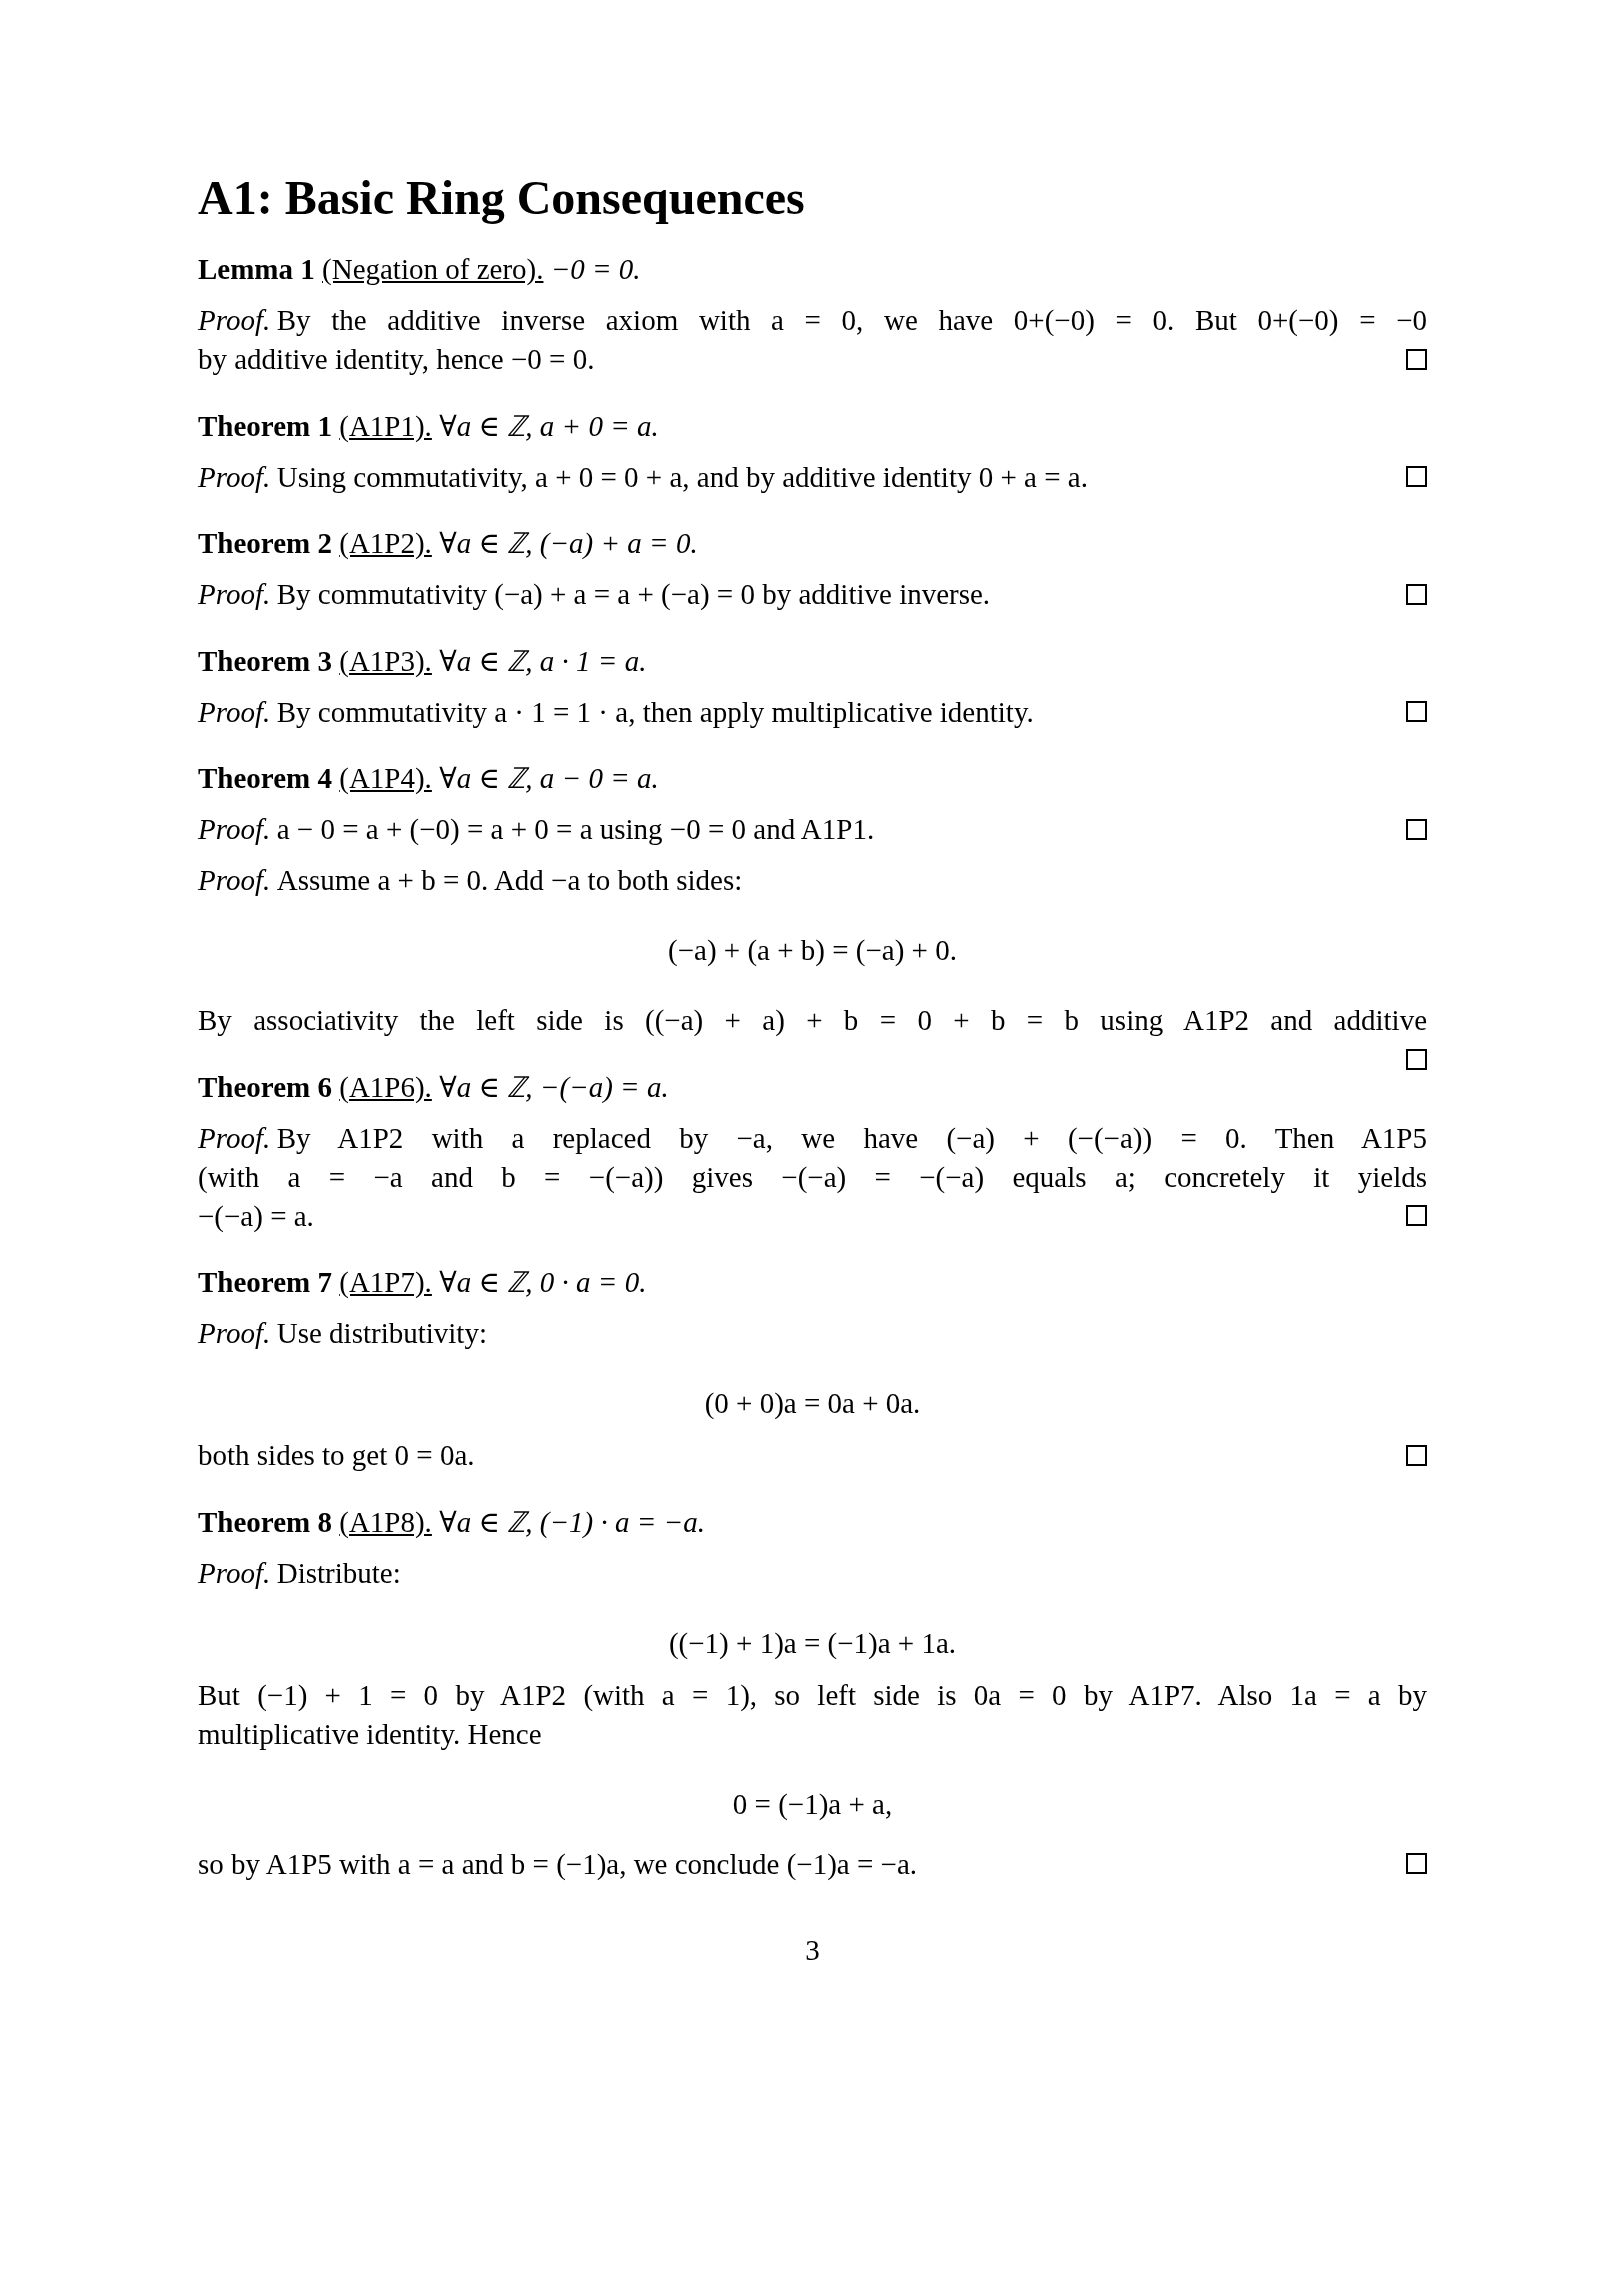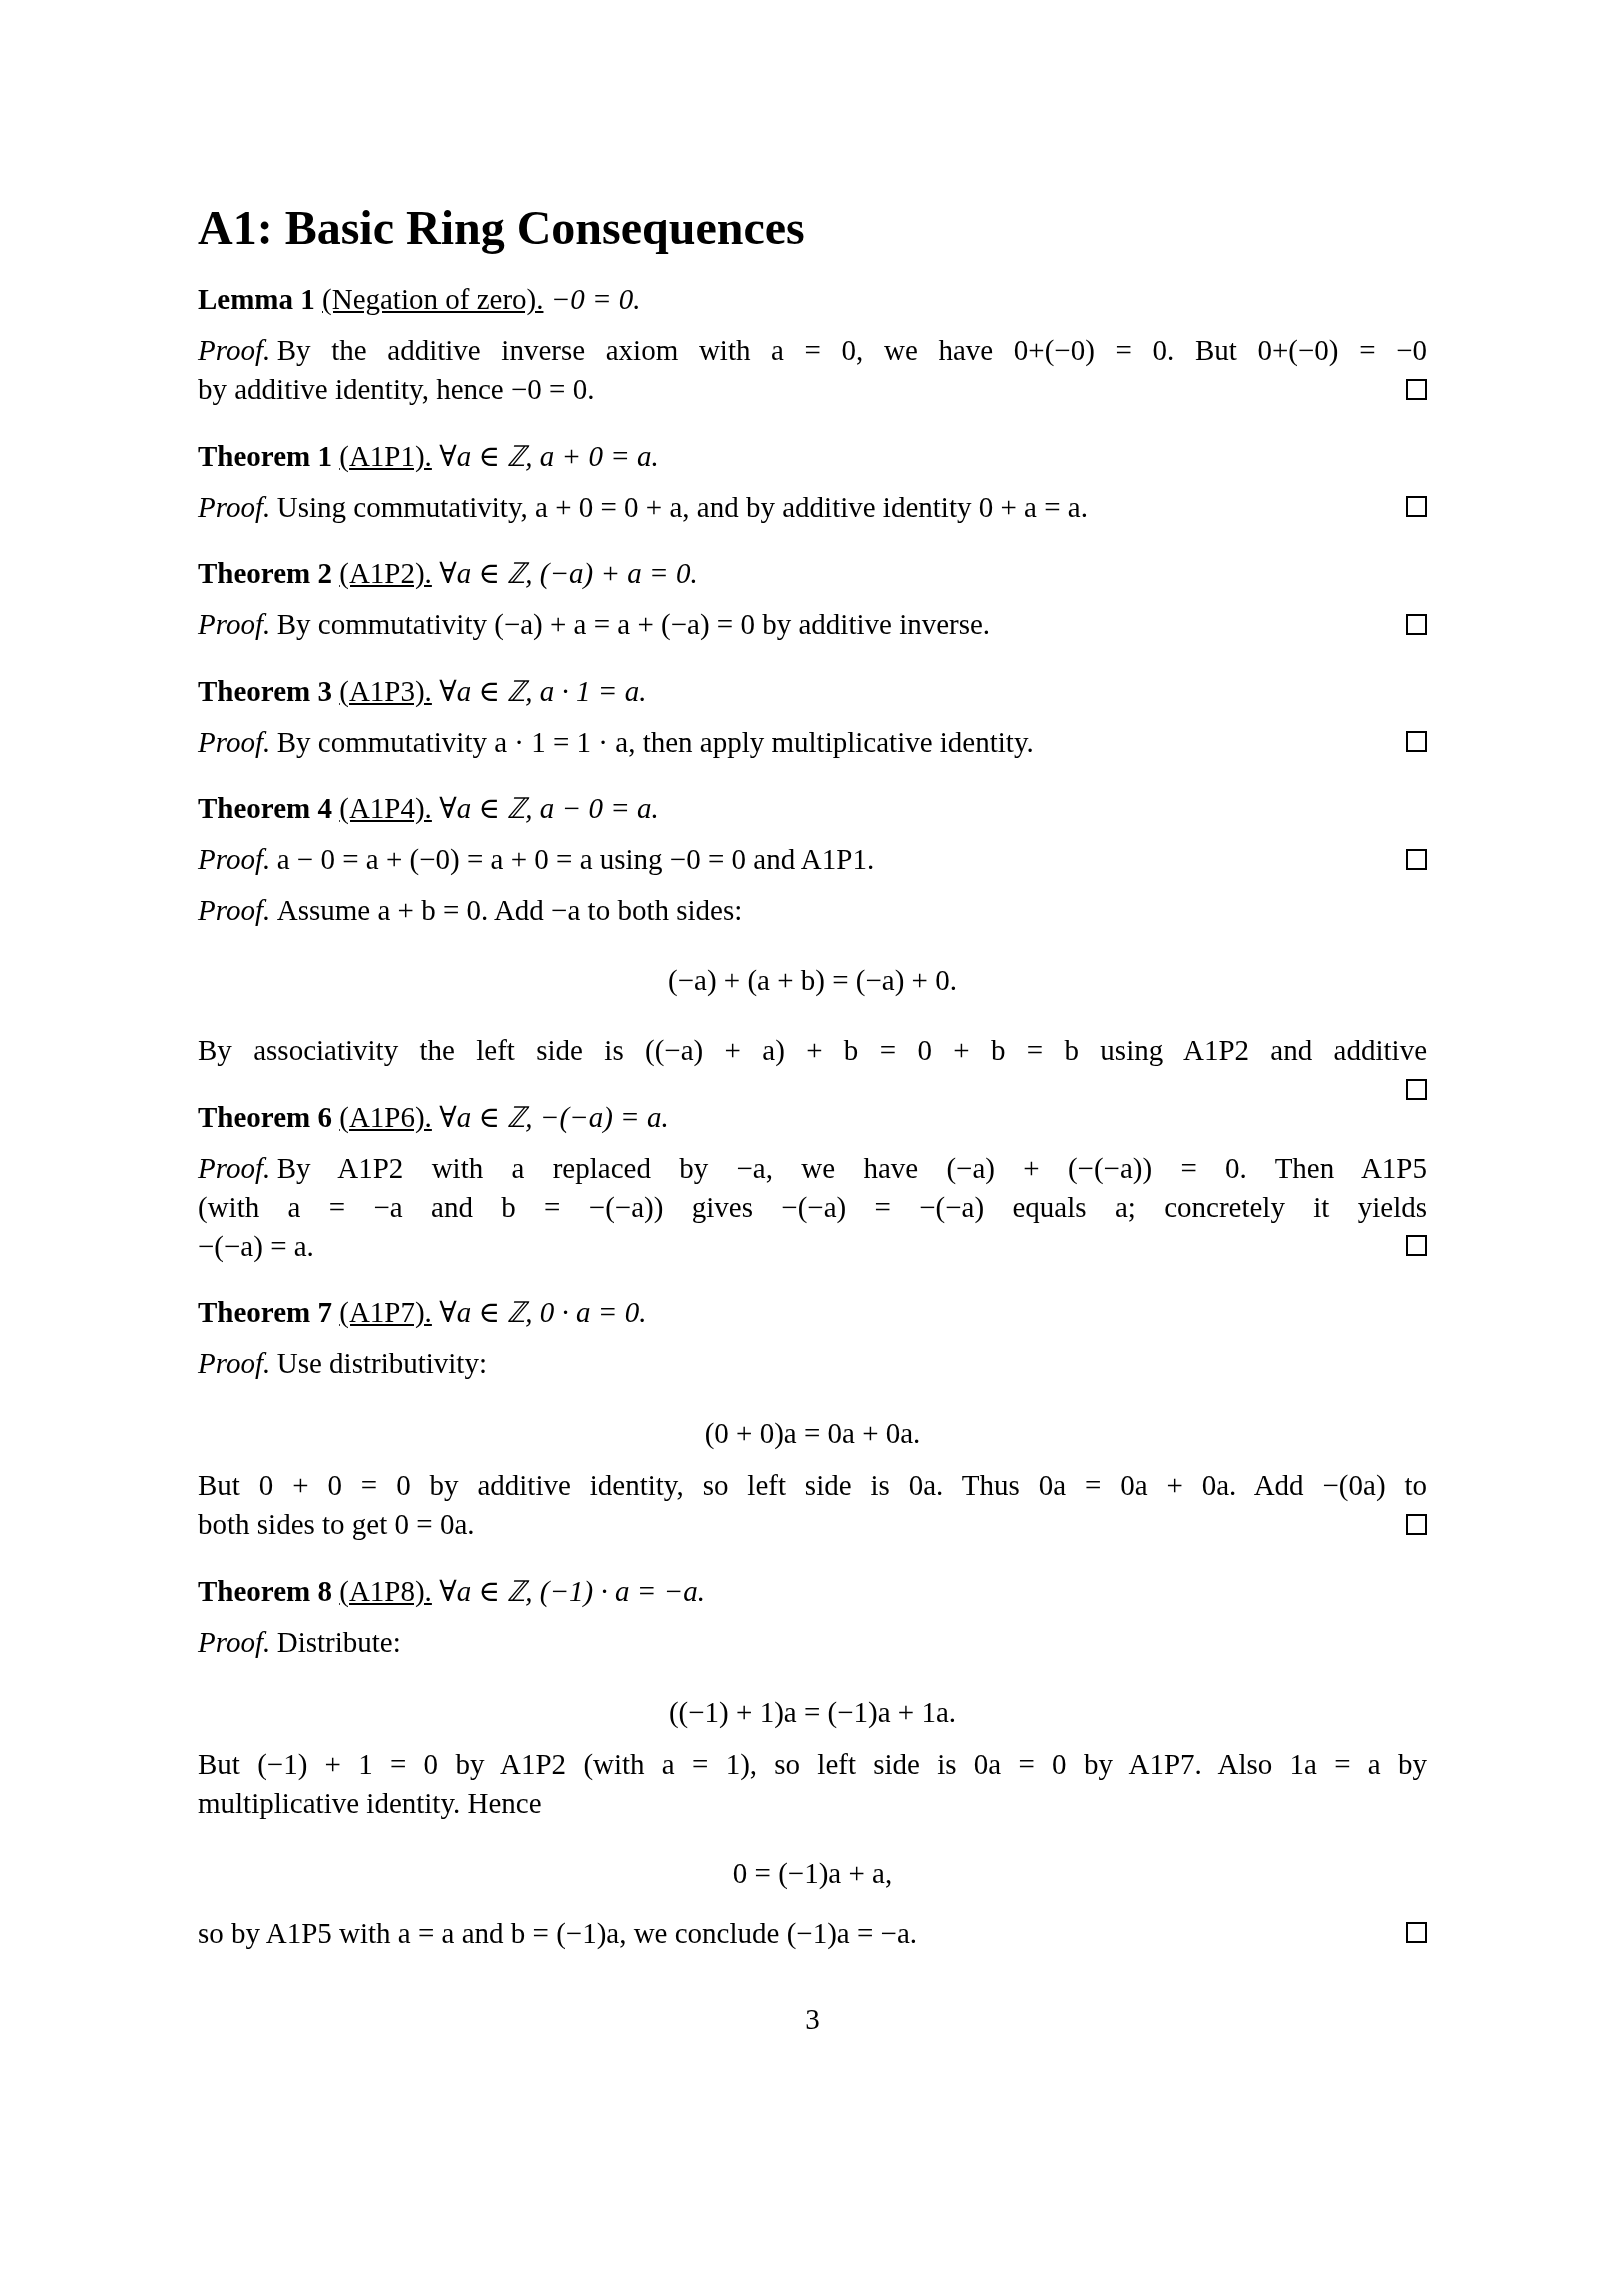--- a/index.html
+++ b/index.html
@@ -13,21 +13,21 @@
     height: 2295px;
     background: #ffffff;
     color: #000000;
     font-family: "Liberation Serif", "DejaVu Serif", serif;
     font-size: 29px;
     overflow: hidden;
   }
   .content {
     position: absolute;
     left: 198px;
-    top: 202px;
+    top: 172px;
     width: 1229px;
   }
   .title {
     font-size: 48px;
     line-height: 52px;
     font-weight: bold;
     margin: 0 0 26px 0;
     white-space: nowrap;
   }
   .block { margin: 27.5px 0 0 0; }
@@ -125,21 +125,20 @@
 
     <p class="block thm"><span class="thm-head">Theorem 7</span> <span class="thm-note">(A1P7).</span> <span class="thm-stmt">∀a ∈ ℤ, 0 · a = 0.</span></p>
 
     <div class="block proof">
       <div class="line"><span class="proof-label">Proof.</span><span>Use distributivity:</span></div>
     </div>
 
     <div class="eq mt4">(0 + 0)a = 0a + 0a.</div>
 
     <div class="block para mt20">
-      <div class="line j"><span>But 0 + 0 = 0 by additive identity, so left side is 0a. Thus 0a = 0a + 0a. Add −(0a) to</span></div>
       <div class="line"><span class="qed"></span><span>both sides to get 0 = 0a.</span></div>
     </div>
 
     <p class="block thm"><span class="thm-head">Theorem 8</span> <span class="thm-note">(A1P8).</span> <span class="thm-stmt">∀a ∈ ℤ, (−1) · a = −a.</span></p>
 
     <div class="block proof">
       <div class="line"><span class="proof-label">Proof.</span><span>Distribute:</span></div>
     </div>
 
     <div class="eq mt4">((−1) + 1)a = (−1)a + 1a.</div>

